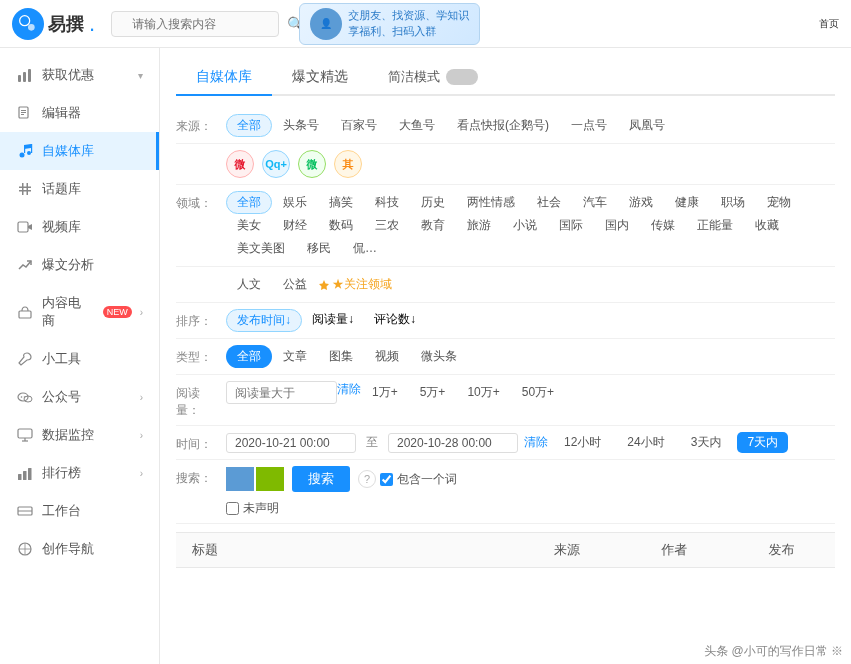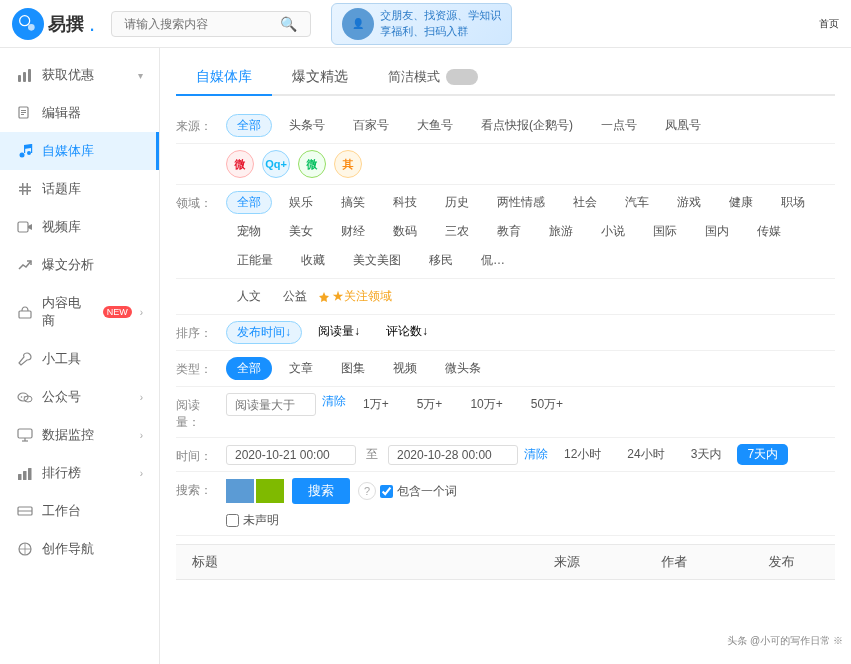--- a/index.html
+++ b/index.html
@@ -4,21 +4,21 @@
   <style>
     * { margin: 0; padding: 0; box-sizing: border-box; }
     body { font-family: 'Microsoft YaHei', Arial, sans-serif; font-size: 13px; background: #f5f5f5; width: 851px; height: 664px; overflow: hidden; display: flex; flex-direction: column; }
 
     
     .header { height: 48px; background: #fff; display: flex; align-items: center; padding: 0 12px; border-bottom: 1px solid #e8e8e8; flex-shrink: 0; }
     .logo { display: flex; align-items: center; gap: 4px; margin-right: 16px; }
     .logo-icon { width: 32px; height: 32px; background: #1890ff; border-radius: 50%; display: flex; align-items: center; justify-content: center; color: #fff; font-size: 14px; font-weight: bold; }
     .logo-text { font-size: 18px; color: #333; font-weight: bold; }
     .logo-dot { color: #1890ff; font-size: 22px; line-height: 1; margin-left: 1px; }
-    .search-box { display: flex; align-items: center; border: 1px solid #ddd; border-radius: 4px; padding: 4px 12px; width: 200px; background: #fafafa; }
+    .search-box { display: flex; align-items: center; border: 1px solid #ddd; border-radius: 4px; padding: 4px 20px; width: 168px; background: #fafafa; }
     .search-box input { border: none; outline: none; background: transparent; font-size: 12px; color: #999; width: 160px; }
     .search-icon-btn { color: #999; font-size: 14px; cursor: pointer; }
     .header-banner { margin-left: 20px; background: linear-gradient(135deg, #e8f4ff, #d0e8ff); border: 1px solid #b3d4f0; border-radius: 6px; padding: 4px 10px; display: flex; align-items: center; gap: 6px; }
     .banner-text { font-size: 11px; color: #2d7cc8; line-height: 1.4; }
     .header-nav { margin-left: auto; font-size: 10px; color: #333; cursor: pointer; }
 
     
     .main { display: flex; flex: 1; overflow: hidden; }
 
     
@@ -37,35 +37,35 @@
     .tab-bar { display: flex; align-items: center; gap: 0; border-bottom: 2px solid #e8e8e8; margin-bottom: 12px; }
     .tab { padding: 8px 20px; cursor: pointer; font-size: 14px; color: #555; border-bottom: 2px solid transparent; margin-bottom: -2px; }
     .tab.active { color: #1890ff; border-bottom: 2px solid #1890ff; font-weight: 500; }
     .tab-toggle { display: flex; align-items: center; gap: 6px; margin-left: 20px; font-size: 13px; color: #555; }
     .toggle-switch { width: 32px; height: 16px; background: #ccc; border-radius: 8px; position: relative; cursor: pointer; }
     .toggle-switch.off { background: #ccc; }
 
     
     .filter-row { display: flex; align-items: flex-start; padding: 6px 0; border-bottom: 1px solid #f0f0f0; gap: 8px; }
     .filter-label { width: 42px; color: #888; font-size: 12px; padding-top: 4px; flex-shrink: 0; }
-    .filter-options { display: flex; flex-wrap: wrap; gap: 6px; flex: 1; }
+    .filter-options { display: flex; flex-wrap: wrap; flex: 1; }
     .filter-btn { padding: 2px 10px; border-radius: 3px; cursor: pointer; font-size: 12px; color: #555; border: 1px solid transparent; background: transparent; }
     .filter-btn.active { background: #e6f4ff; color: #1890ff; border: 1px solid #91d5ff; border-radius: 12px; }
     .filter-btn.selected { background: #1890ff; color: #fff; border-radius: 12px; }
 
     
     .source-icons { display: flex; gap: 8px; align-items: center; flex-wrap: wrap; }
     .source-icon-item { width: 28px; height: 28px; border-radius: 50%; display: flex; align-items: center; justify-content: center; font-size: 11px; font-weight: bold; cursor: pointer; border: 1px solid #ddd; }
 
     
     .sort-btn { padding: 2px 10px; border-radius: 3px; cursor: pointer; font-size: 12px; }
     .sort-btn.active { background: #e6f4ff; color: #1890ff; border: 1px solid #91d5ff; border-radius: 12px; }
 
     
-    .read-input { border: 1px solid #ddd; border-radius: 3px; padding: 2px 8px; font-size: 12px; color: #999; width: 90px; outline: none; }
+    .read-input { border: 1px solid #ddd; border-radius: 3px; padding: 2px 8px; font-size: 12px; color: #999; width: 111px; outline: none; }
     .clear-btn { color: #1890ff; cursor: pointer; font-size: 12px; }
     .count-btn { padding: 2px 10px; border-radius: 3px; cursor: pointer; font-size: 12px; color: #555; border: 1px solid transparent; }
 
     
     .time-input { border: 1px solid #ddd; border-radius: 3px; padding: 2px 8px; font-size: 12px; color: #555; width: 130px; outline: none; background: #fff; }
     .time-sep { color: #888; font-size: 12px; padding: 0 4px; }
     .time-btn { padding: 2px 10px; border-radius: 3px; cursor: pointer; font-size: 12px; color: #555; }
     .time-btn.active { background: #1890ff; color: #fff; border-radius: 5px; }
 
     
@@ -77,21 +77,21 @@
     .checkbox-label { display: flex; align-items: center; gap: 4px; font-size: 12px; color: #555; cursor: pointer; }
     .checkbox-label input { cursor: pointer; accent-color: #1890ff; }
     .undeclared-check { display: flex; align-items: center; gap: 4px; font-size: 12px; color: #555; margin-top: 4px; }
 
     
     .table-header { display: flex; background: #fafafa; border-top: 1px solid #e8e8e8; border-bottom: 1px solid #e8e8e8; padding: 8px 0; margin-top: 8px; }
     .th { flex: 1; text-align: center; font-size: 13px; color: #555; font-weight: normal; }
     .th:first-child { flex: 3; text-align: left; padding-left: 16px; }
 
     
-    .bottom-note { position: fixed; bottom: 12px; right: 0; background: rgba(255,255,255,0.85); padding: 4px 8px; font-size: 10px; color: #888; }
+    .bottom-note { position: fixed; bottom: 0; right: 0; background: rgba(255,255,255,0.85); padding: 4px 8px; font-size: 12px; color: #888; }
 
     
     .attention-link { color: #f5a623; font-size: 12px; cursor: pointer; display: flex; align-items: center; gap: 2px; }
     .attention-link svg { width: 12px; height: 12px; }
 
     
     .inline-attention { display: flex; align-items: center; gap: 0; }
   </style>
 </head>
 <body>

